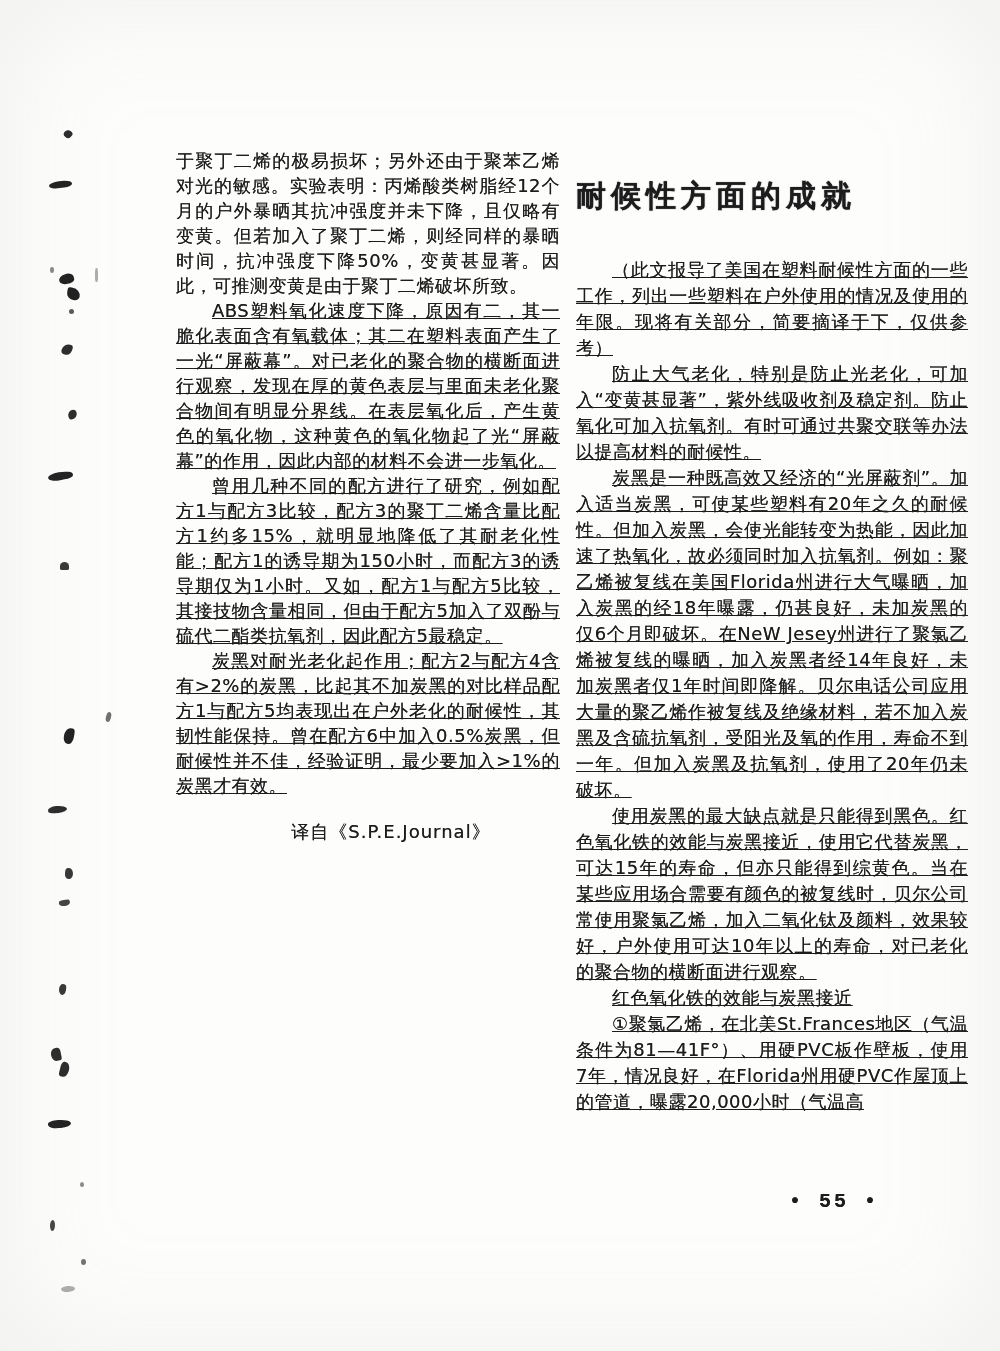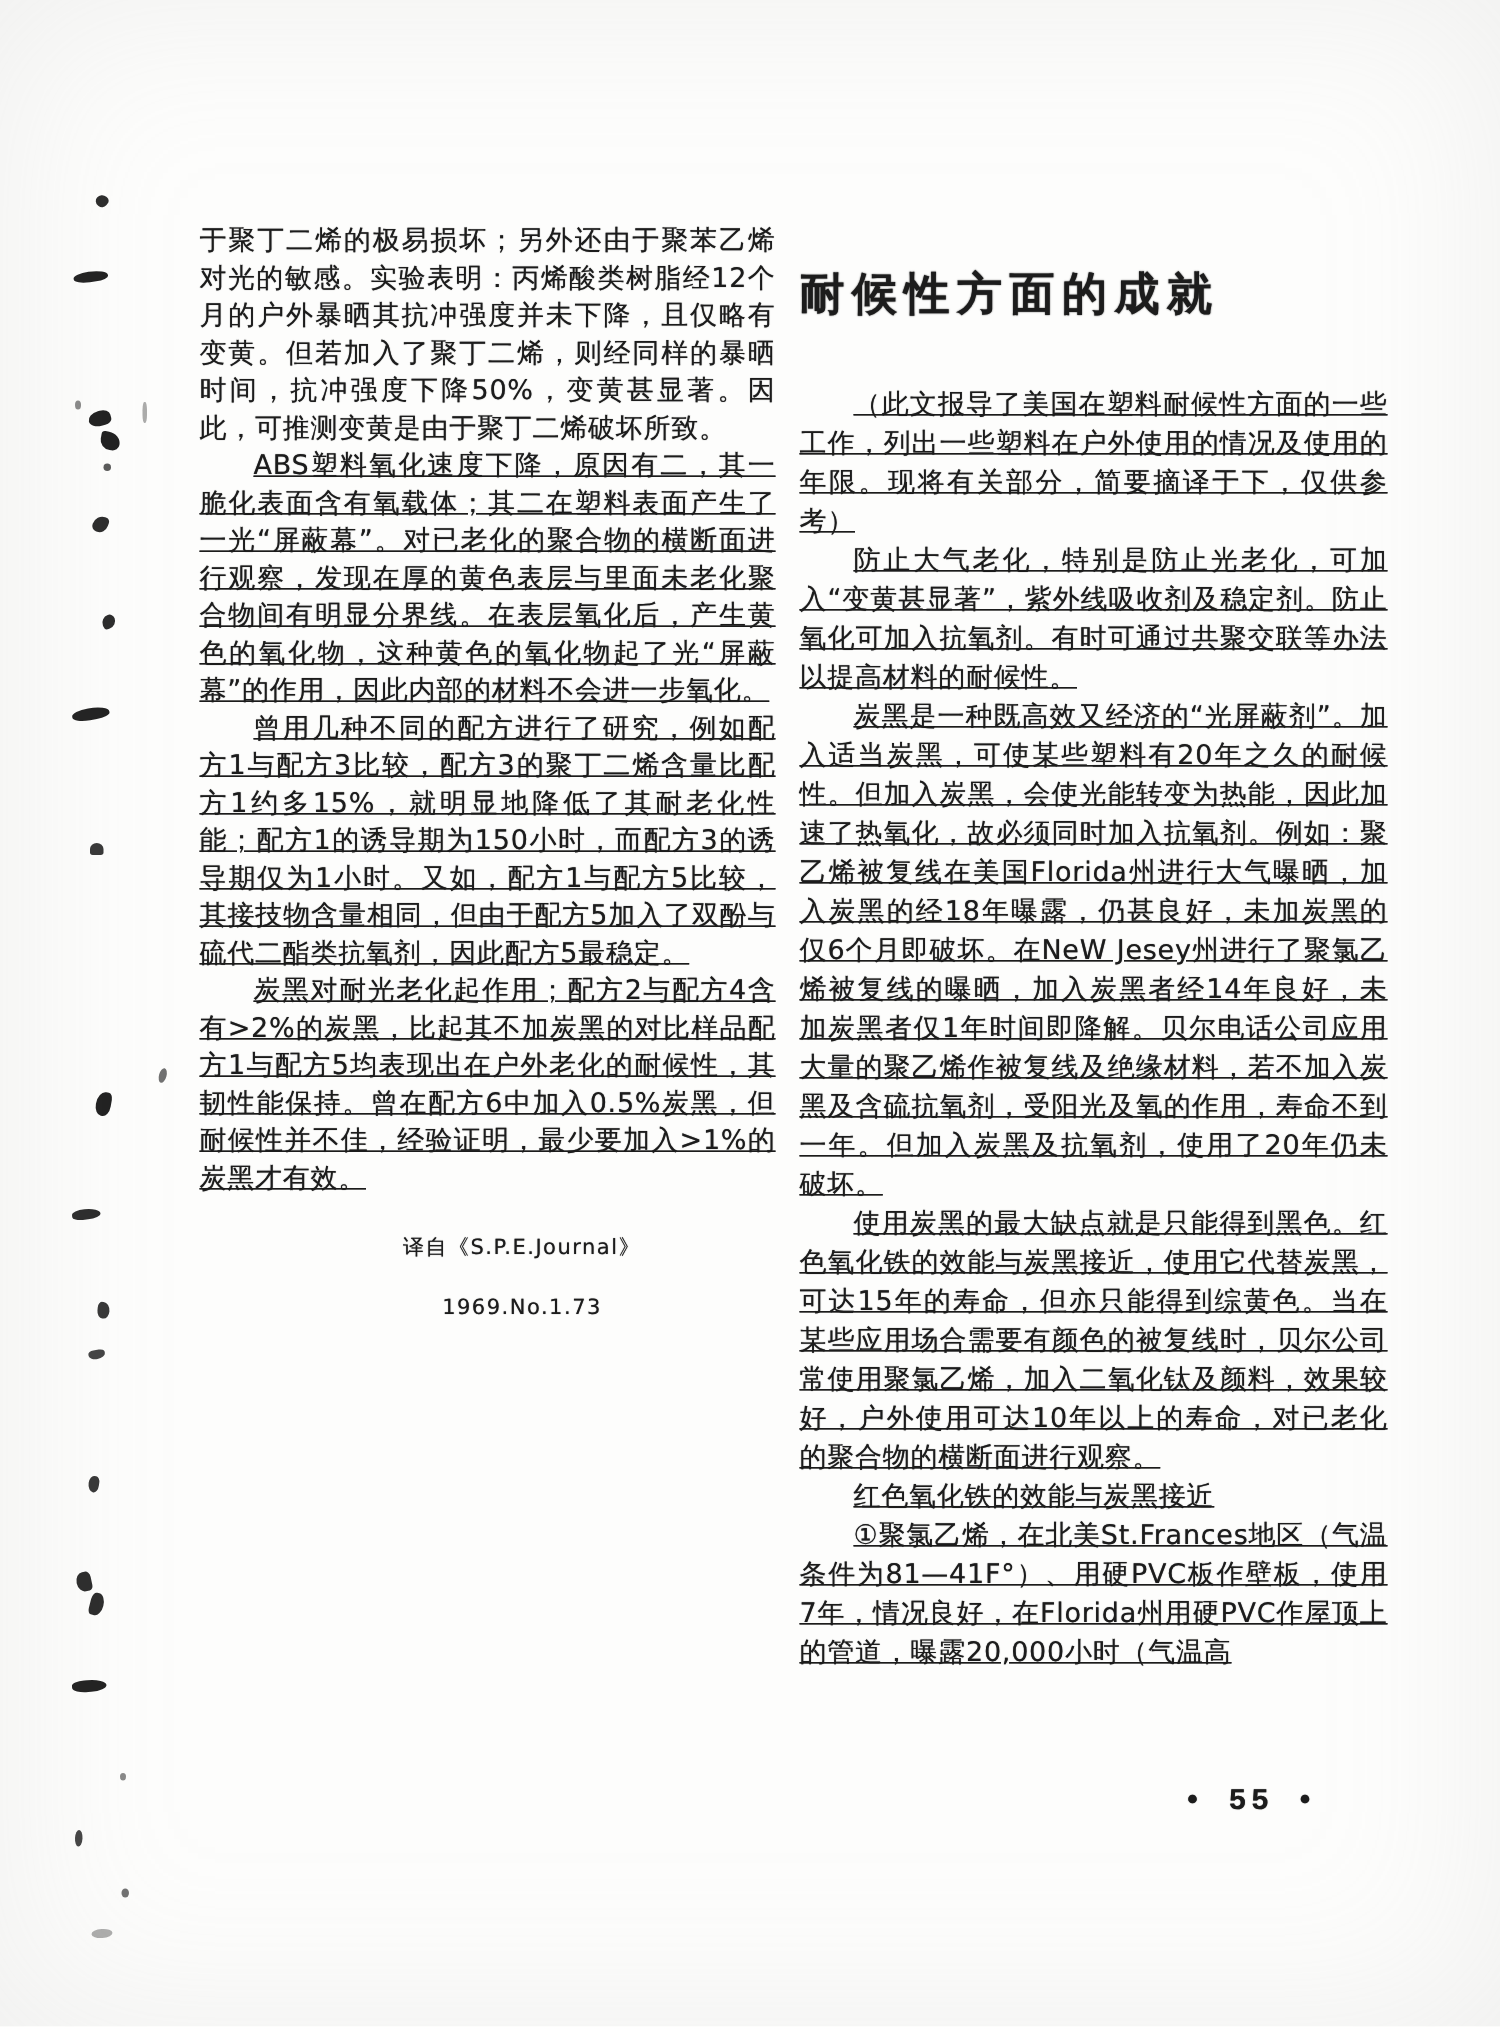--- a/index.html
+++ b/index.html
@@ -11,42 +11,42 @@
   .page{
     position:relative;width:1000px;height:1351px;overflow:hidden;
     background:#fdfdfc;
     color:#1c1c1c;
   }
   
   .page::after{
     content:"";position:absolute;inset:0;pointer-events:none;
     box-shadow:inset 0 0 120px rgba(180,180,175,0.18);
   }
-  .col{position:absolute;}
+  .col{position:absolute;margin-left:43px;}
   .left-col{left:133px;top:148px;width:384px;}
   .right-col{left:533px;top:176px;width:392px;}
   p.body-text{
     margin:0;
     font-size:18px;line-height:25px;
     text-align:justify;text-align-last:left;
     letter-spacing:0.5px;
     text-shadow:0 0 0.6px rgba(20,20,20,0.75);
   }
   .right-col p.body-text{line-height:26px;}
   .indent{text-indent:2em;text-decoration:underline;}
   .article-title{
     margin:0 0 40px 0;
     text-align:left;
     font-size:30px;font-weight:bold;letter-spacing:5px;
     text-shadow:0 0 1px rgba(0,0,0,0.9);
   }
   .citation{
     margin-top:14px;padding-left:46px;
     text-align:center;
-    font-size:14px;line-height:40px;
+    font-size:18px;line-height:40px;
     letter-spacing:1px;
     text-shadow:0 0 0.6px rgba(20,20,20,0.75);
   }
   .citation div{white-space:nowrap;}
   .page-number{
     position:absolute;left:789px;top:1190px;
     font-size:20px;font-weight:bold;letter-spacing:3px;
     text-shadow:0 0 0.6px rgba(20,20,20,0.8);
     font-family:Liberation Mono, monospace;
   }
@@ -84,21 +84,20 @@
       <div class="blot" style="left: 61px; top: 1286px; width: 14px; height: 6px; opacity: 0.35; transform: rotate(-4deg); border-radius: 50%;"></div>
     </div>
 
   <div class="col left-col">
     <p class="body-text">于聚丁二烯的极易损坏；另外还由于聚苯乙烯对光的敏感。实验表明：丙烯酸类树脂经12个月的户外暴晒其抗冲强度并未下降，且仅略有变黄。但若加入了聚丁二烯，则经同样的暴晒时间，抗冲强度下降50%，变黄甚显著。因此，可推测变黄是由于聚丁二烯破坏所致。</p>
     <p class="body-text indent">ABS塑料氧化速度下降，原因有二，其一脆化表面含有氧载体；其二在塑料表面产生了一光“屏蔽幕”。对已老化的聚合物的横断面进行观察，发现在厚的黄色表层与里面未老化聚合物间有明显分界线。在表层氧化后，产生黄色的氧化物，这种黄色的氧化物起了光“屏蔽幕”的作用，因此内部的材料不会进一步氧化。</p>
     <p class="body-text indent">曾用几种不同的配方进行了研究，例如配方1与配方3比较，配方3的聚丁二烯含量比配方1约多15%，就明显地降低了其耐老化性能；配方1的诱导期为150小时，而配方3的诱导期仅为1小时。又如，配方1与配方5比较，其接技物含量相同，但由于配方5加入了双酚与硫代二酯类抗氧剂，因此配方5最稳定。</p>
     <p class="body-text indent">炭黑对耐光老化起作用；配方2与配方4含有&gt;2%的炭黑，比起其不加炭黑的对比样品配方1与配方5均表现出在户外老化的耐候性，其韧性能保持。曾在配方6中加入0.5%炭黑，但耐候性并不佳，经验证明，最少要加入&gt;1%的炭黑才有效。</p>
     <div class="citation">
       <div>译自《S.P.E.Journal》</div>
-      <div>1969.No.1.73</div>
     </div>
   </div>
 
   <div class="col right-col">
     <h1 class="article-title">耐候性方面的成就</h1>
     <p class="body-text indent">（此文报导了美国在塑料耐候性方面的一些工作，列出一些塑料在户外使用的情况及使用的年限。现将有关部分，简要摘译于下，仅供参考）</p>
     <p class="body-text indent">防止大气老化，特别是防止光老化，可加入“变黄甚显著”，紫外线吸收剂及稳定剂。防止氧化可加入抗氧剂。有时可通过共聚交联等办法以提高材料的耐候性。</p>
     <p class="body-text indent">炭黑是一种既高效又经济的“光屏蔽剂”。加入适当炭黑，可使某些塑料有20年之久的耐候性。但加入炭黑，会使光能转变为热能，因此加速了热氧化，故必须同时加入抗氧剂。例如：聚乙烯被复线在美国Florida州进行大气曝晒，加入炭黑的经18年曝露，仍甚良好，未加炭黑的仅6个月即破坏。在NeW Jesey州进行了聚氯乙烯被复线的曝晒，加入炭黑者经14年良好，未加炭黑者仅1年时间即降解。贝尔电话公司应用大量的聚乙烯作被复线及绝缘材料，若不加入炭黑及含硫抗氧剂，受阳光及氧的作用，寿命不到一年。但加入炭黑及抗氧剂，使用了20年仍未破坏。</p>
     <p class="body-text indent">使用炭黑的最大缺点就是只能得到黑色。红色氧化铁的效能与炭黑接近，使用它代替炭黑，可达15年的寿命，但亦只能得到综黄色。当在某些应用场合需要有颜色的被复线时，贝尔公司常使用聚氯乙烯，加入二氧化钛及颜料，效果较好，户外使用可达10年以上的寿命，对已老化的聚合物的横断面进行观察。</p>
     <p class="body-text indent">红色氧化铁的效能与炭黑接近</p>

